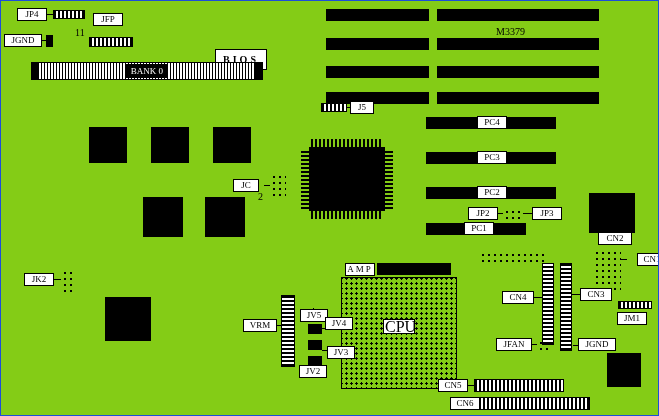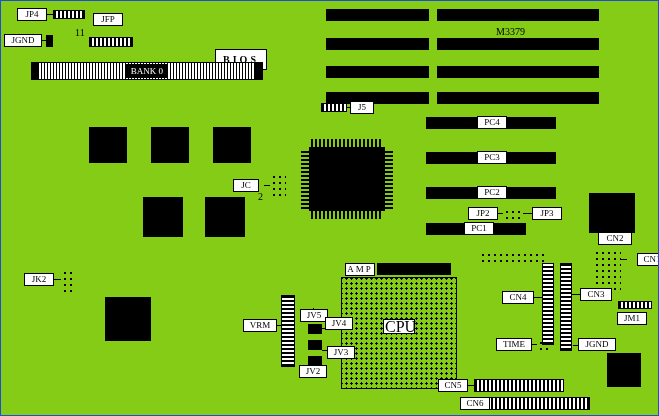--- a/index.html
+++ b/index.html
@@ -205,29 +205,29 @@
   <div class="chip" style="left:307px;top:339px;width:14px;height:10px"></div>
   <div class="lead" style="left:321px;top:349px;width:5px;height:1px"></div>
   <div class="lbl" style="left:326px;top:345px;width:28px;height:13px">JV3</div>
   <div class="chip" style="left:307px;top:355px;width:14px;height:10px"></div>
   <div class="lbl" style="left:298px;top:364px;width:28px;height:13px">JV2</div>
 
   <div class="lbl" style="left:23px;top:272px;width:30px;height:13px">JK2</div>
   <div class="lead" style="left:53px;top:278px;width:7px;height:1px"></div>
   <div class="pingrid" style="left:60px;top:268px;width:14px;height:24px"></div>
 
-  <div class="lbl" style="left:495px;top:337px;width:36px;height:13px">TIME</div>
+  <div class="lbl" style="left:495px;top:337px;width:36px;height:13px">JFAN</div>
   <div class="lead" style="left:531px;top:343px;width:5px;height:1px"></div>
   <div class="pingrid" style="left:536px;top:338px;width:15px;height:12px"></div>
   <div class="pingrid" style="left:557px;top:340px;width:15px;height:10px"></div>
   <div class="lead" style="left:572px;top:344px;width:5px;height:1px"></div>
   <div class="lbl" style="left:577px;top:337px;width:38px;height:13px">JGND</div>
 
   <div class="chip" style="left:606px;top:352px;width:34px;height:34px"></div>
 
   <div class="lbl" style="left:437px;top:378px;width:30px;height:13px">CN5</div>
   <div class="lead" style="left:467px;top:384px;width:6px;height:1px"></div>
   <div class="hatch-v" style="left:473px;top:378px;width:90px;height:13px"></div>
-  <div class="lbl" style="left:459px;top:396px;width:30px;height:13px">CN6</div>
+  <div class="lbl" style="left:449px;top:396px;width:30px;height:13px">CN6</div>
   <div class="lead" style="left:467px;top:402px;width:6px;height:1px"></div>
   <div class="hatch-v" style="left:473px;top:396px;width:116px;height:13px"></div>
 
 </div>
 
 </body></html>

